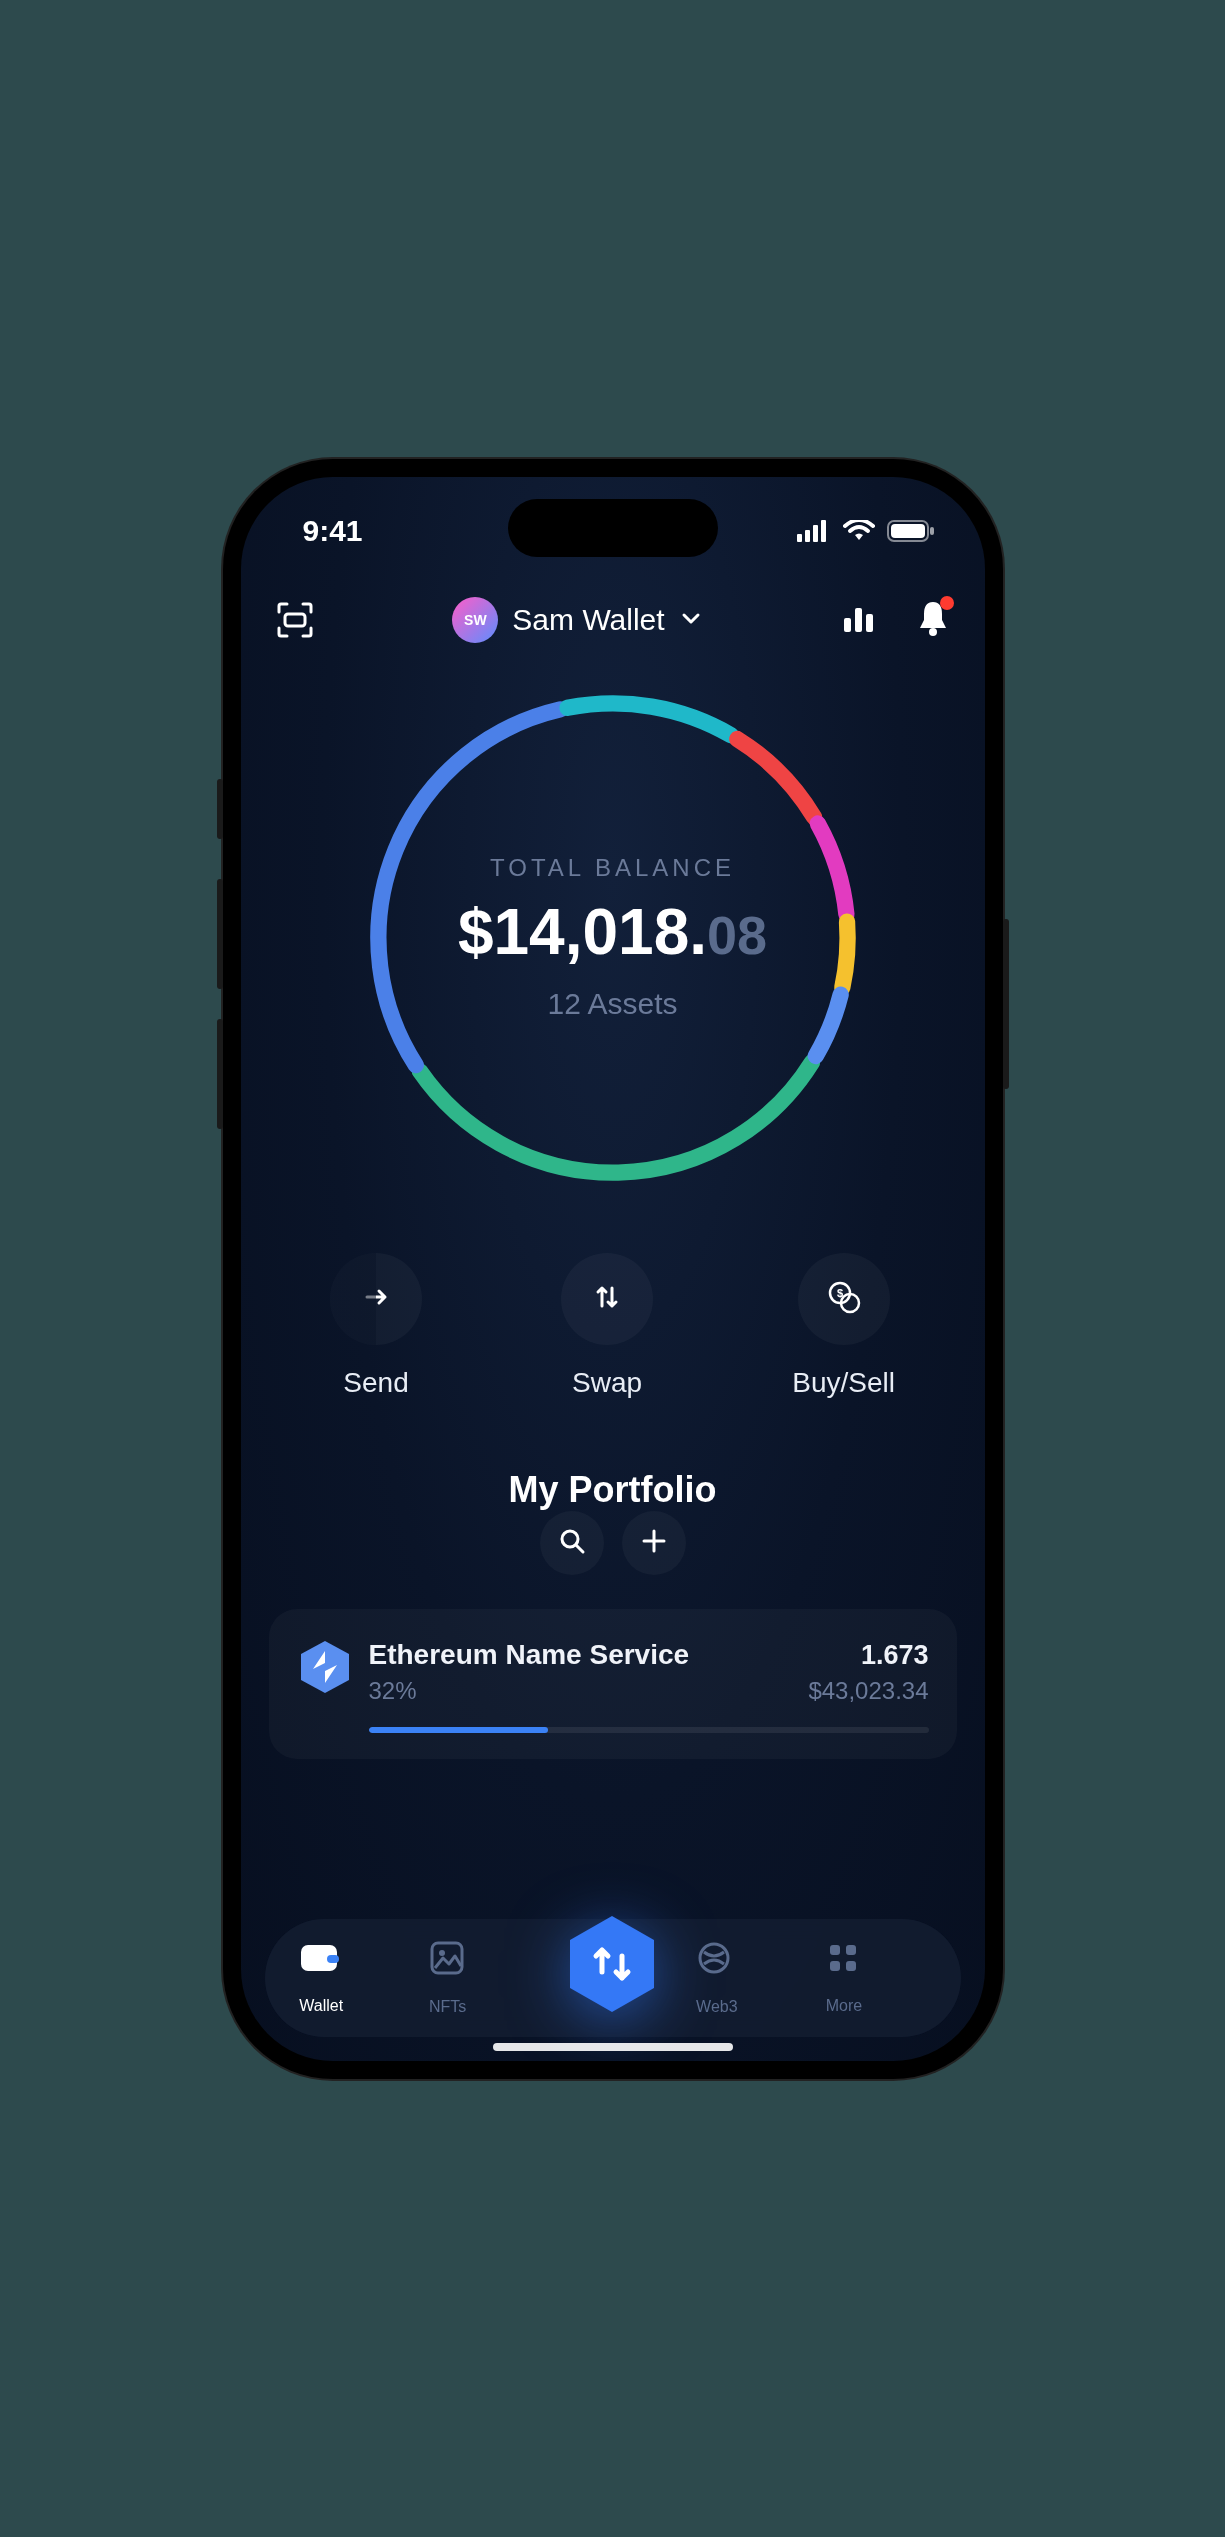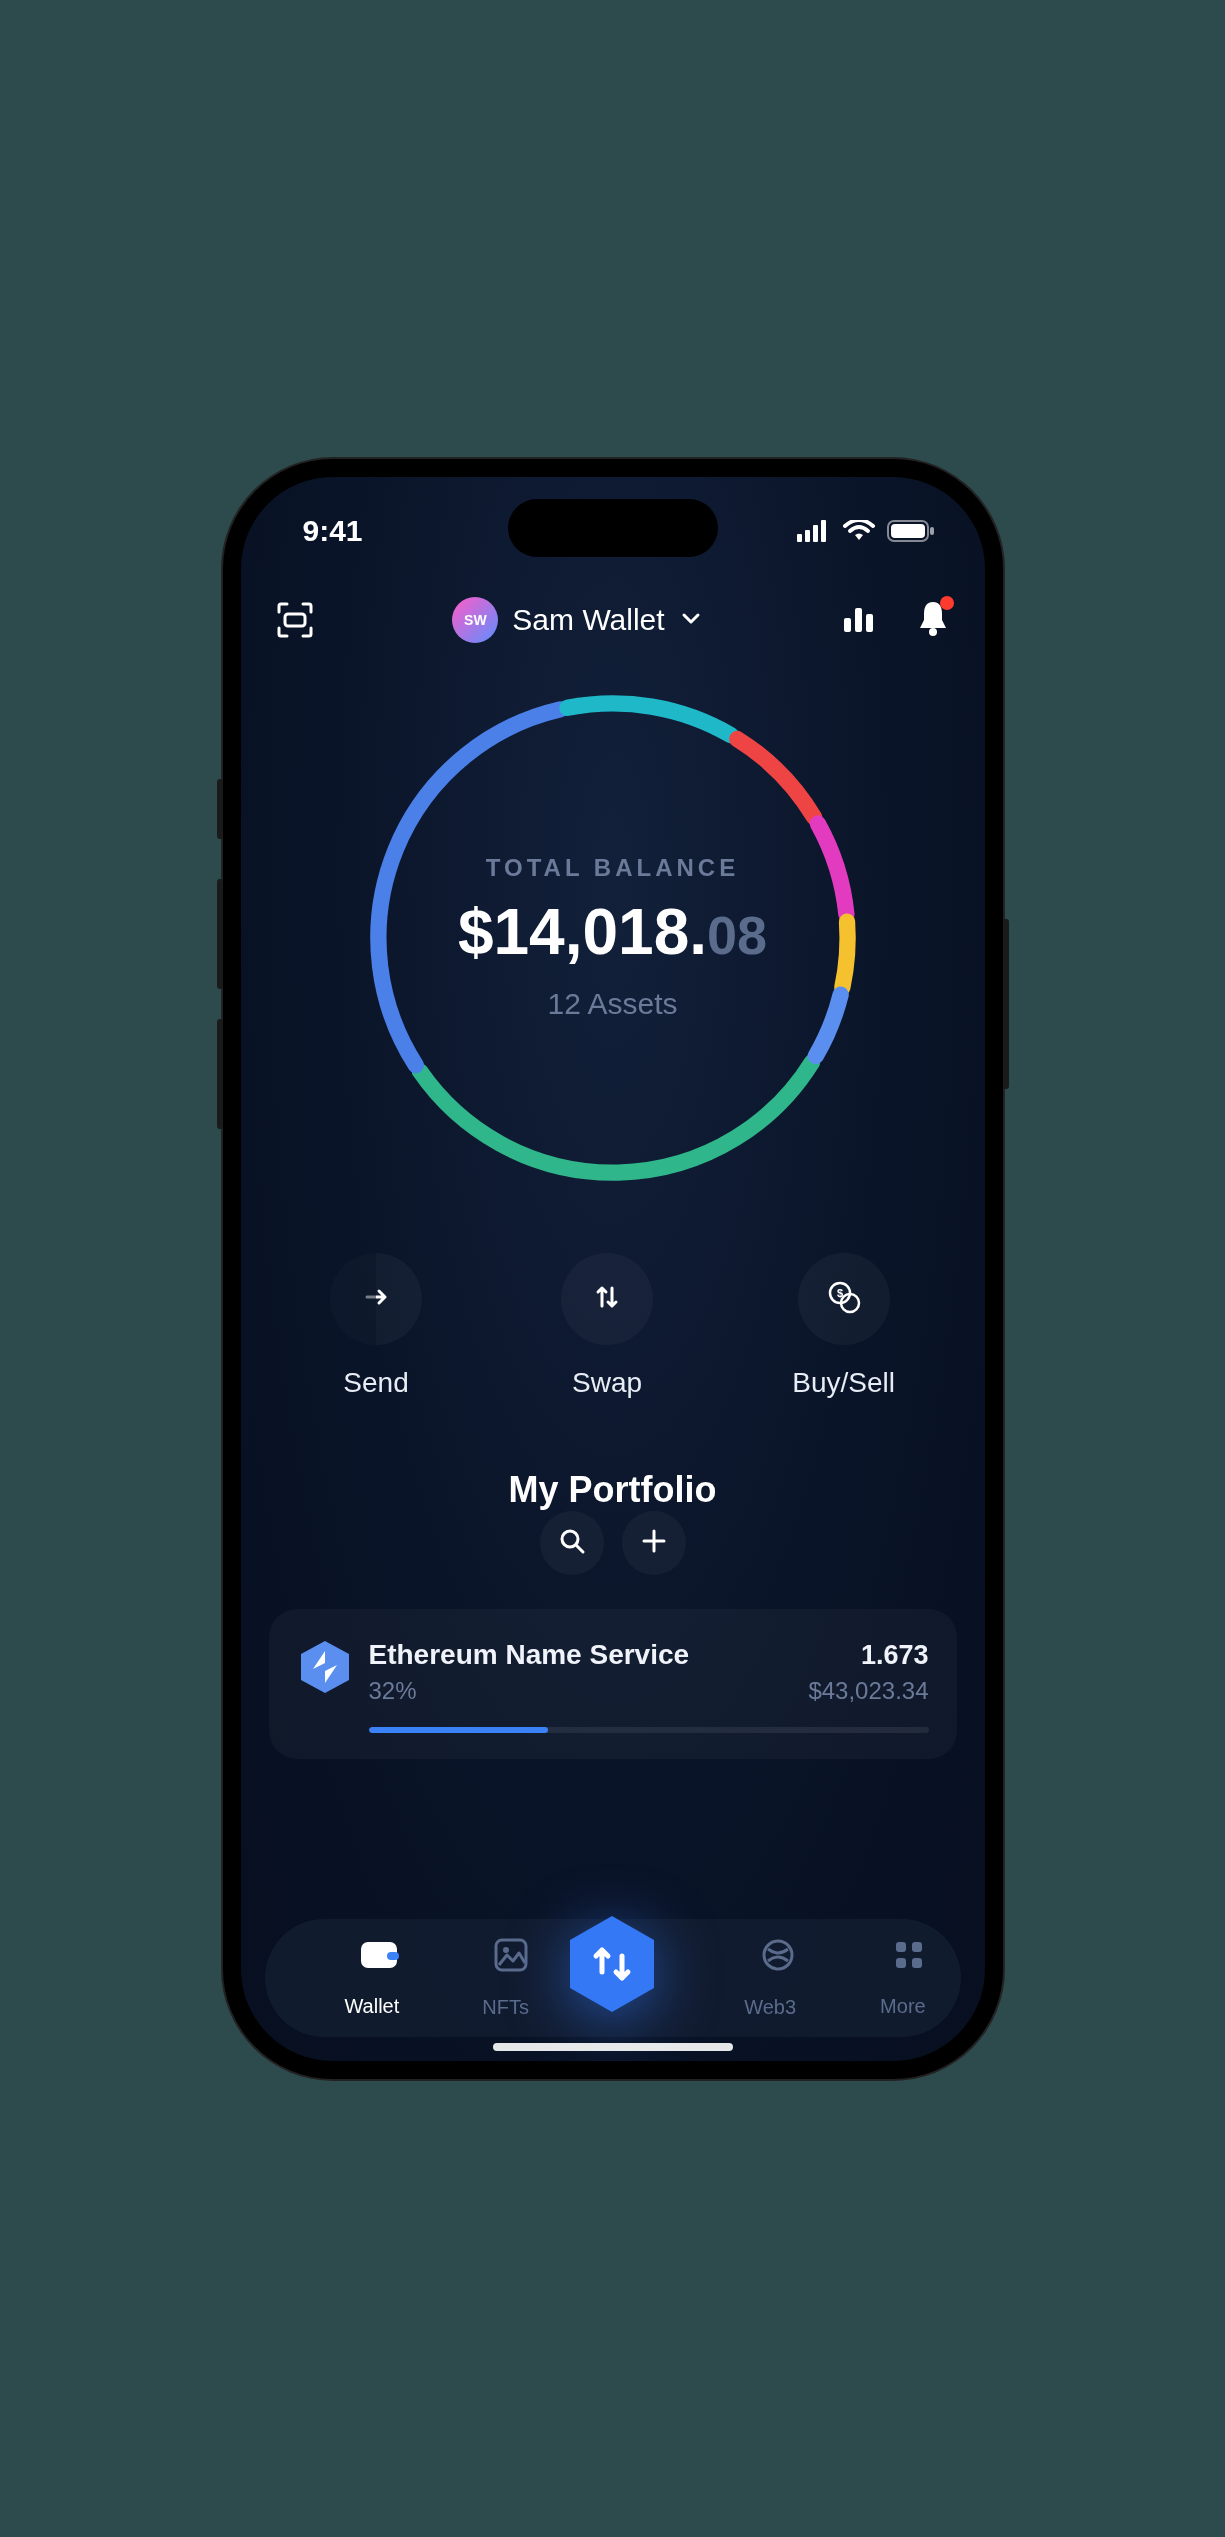--- a/index.html
+++ b/index.html
@@ -79,21 +79,21 @@
 
   .donut-wrap {
     position: relative;
     width: 510px; height: 510px;
     margin: 30px auto 0;
     display: flex; align-items: center; justify-content: center;
   }
   .donut-svg { position: absolute; inset: 0; transform: rotate(-90deg); }
   .donut-center { text-align: center; }
   .balance-label {
-    color: #6b7a99; font-size: 24px; font-weight: 700;
+    color: #6b7a99; font-size: 24px; font-weight: 400;
     letter-spacing: 4px;
   }
   .balance-amount {
     font-size: 64px; font-weight: 700; margin-top: 13px;
     color: #fff; display: inline-flex; align-items: baseline; text-align: right;
   }
   .balance-cents { color: #5a6b8c; font-size: 54px; font-weight: 600; }
   .assets-count { color: #6b7a99; font-size: 30px; margin-top: 18px; }
 
   .actions-row {
@@ -160,22 +160,22 @@
   .tab-bar {
     position: absolute; bottom: 24px; left: 24px; right: 24px;
     height: 118px;
     background: rgba(18,28,48,0.92);
     border-radius: 60px;
     display: flex; align-items: center; justify-content: space-around;
     backdrop-filter: blur(10px);
     padding: 0 20px;
   }
   .tab-item {
-    display: flex; flex-direction: column; align-items: flex-end; gap: 18px;
-    color: #5a6b8c; font-size: 20px; font-weight: 500;
+    display: flex; flex-direction: column; align-items: flex-start; gap: 18px;
+    color: #5a6b8c; font-size: 16px; font-weight: 500;
     width: 100px;
   }
   .tab-item.active { color: #fff; }
   .tab-center {
     width: 108px; height: 108px; position: relative;
     display: flex; align-items: center; justify-content: center;
     transform: translateY(-14px);
     filter: drop-shadow(0 10px 30px rgba(52,120,246,0.6));
   }
   .home-indicator {

